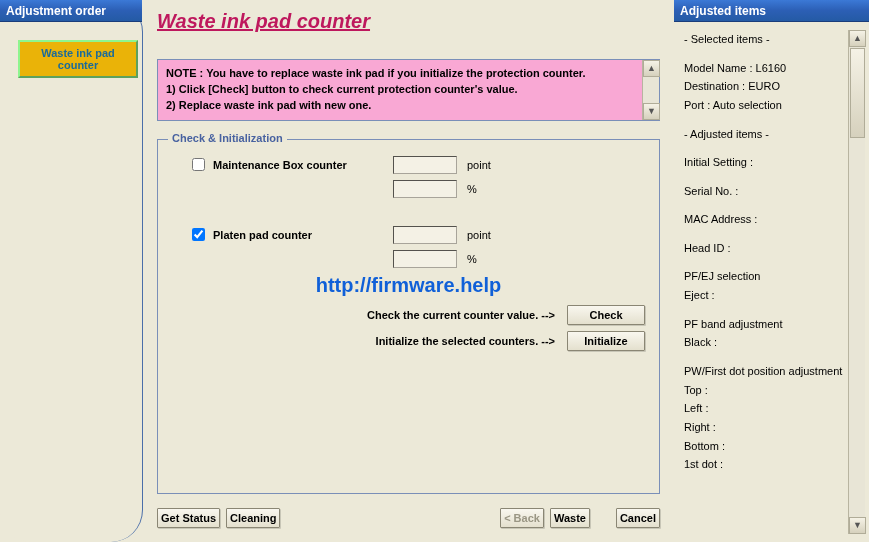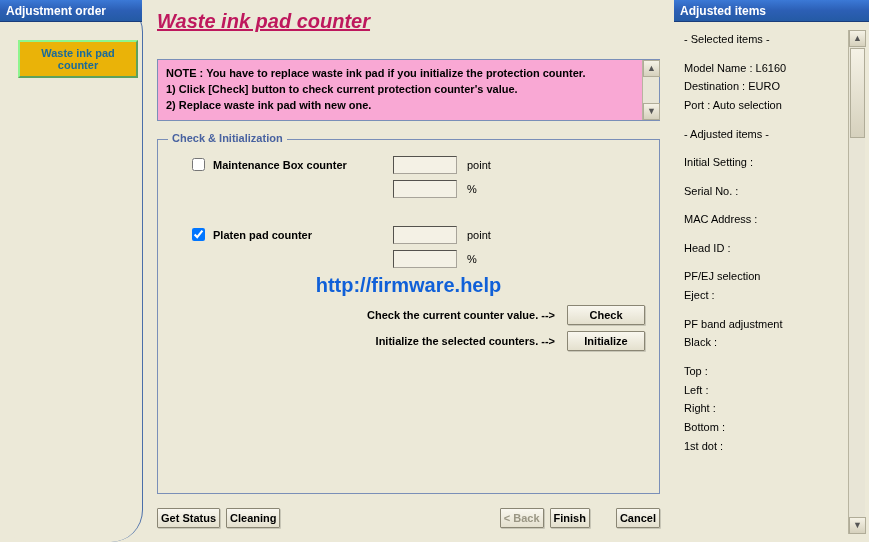--- a/index.html
+++ b/index.html
@@ -121,21 +121,21 @@
         <span class="lbl">Initialize the selected counters. --&gt;</span>
         <button class="btn">Initialize</button>
       </div>
     </div>
 
     <div class="bottom-bar">
       <button class="btn btn-small">Get Status</button>
       <button class="btn btn-small">Cleaning</button>
       <span class="spacer"></span>
       <button class="btn btn-small disabled">&lt; Back</button>
-      <button class="btn btn-small">Finish</button>
+      <button class="btn btn-small">Waste</button>
       <span style="width:14px"></span>
       <button class="btn btn-small">Cancel</button>
     </div>
   </div>
 </div>
 
 <div class="right-panel">
   <div class="titlebar">
     <span>Adjusted items</span>
   </div>
@@ -156,20 +156,21 @@
         <div>MAC Address :</div>
         <div style="line-height: 0.9;">&nbsp;</div>
         <div>Head ID :</div>
         <div style="line-height: 0.9;">&nbsp;</div>
         <div>PF/EJ selection</div>
         <div> Eject :</div>
         <div style="line-height: 0.9;">&nbsp;</div>
         <div>PF band adjustment</div>
         <div> Black :</div>
         <div style="line-height: 0.9;">&nbsp;</div>
+        <div>PW/First dot position adjustment</div>
         <div> Top :</div>
         <div> Left :</div>
         <div> Right :</div>
         <div> Bottom :</div>
         <div> 1st dot :</div>
       </div>
     <div class="right-scroll">
       <div class="sbtn">▲</div>
       <div class="thumb"></div>
       <div class="track"></div>

